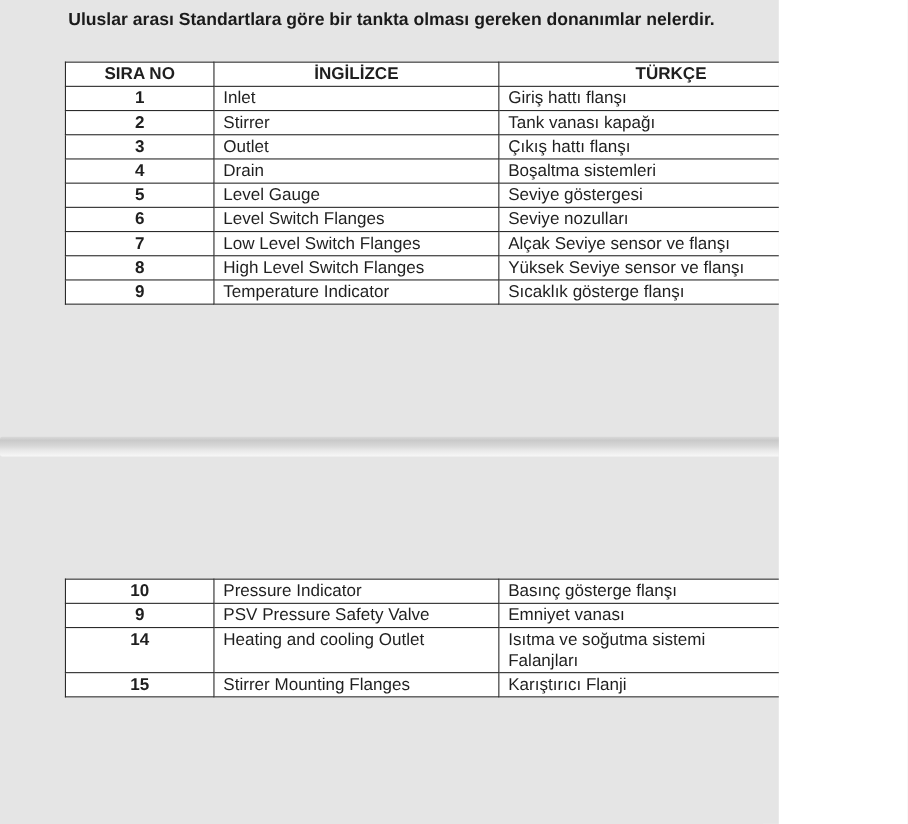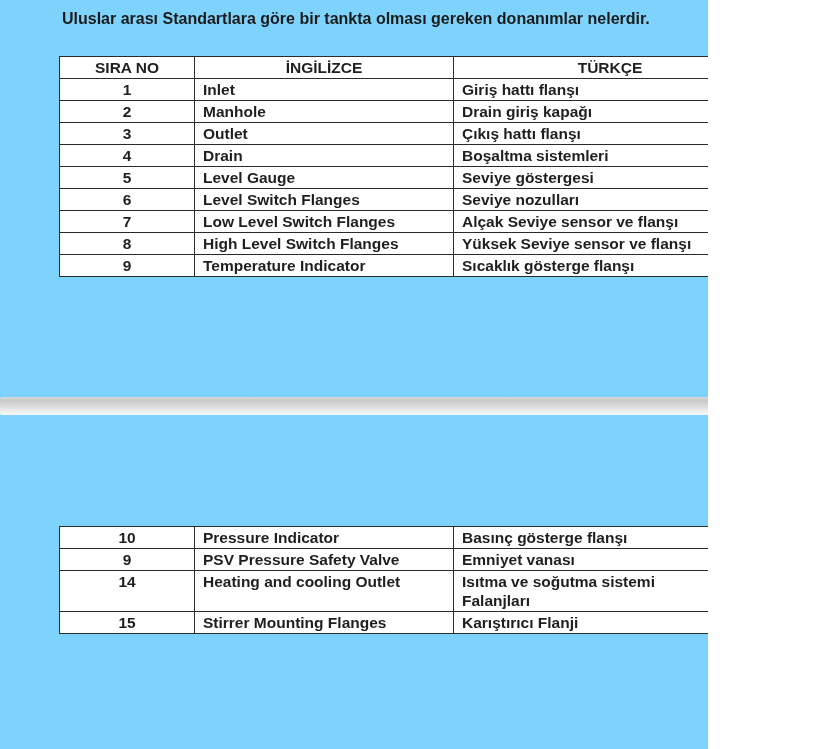--- a/index.html
+++ b/index.html
@@ -4,21 +4,21 @@
 <style>
   html, body {
     margin: 0;
     padding: 0;
     background: #ffffff;
   }
   .doc {
     position: relative;
     width: 708px;
     height: 749px;
-    background: #7dd3fc;
+    background: #e5e5e5;
     overflow: hidden;
     font-family: "Liberation Sans", "DejaVu Sans", sans-serif;
     color: #1f1f1f;
   }
   .doc-title {
     position: absolute;
     left: 62px;
     top: 8px;
     width: 720px;
     font-size: 16px;
@@ -39,21 +39,20 @@
   table.term-table.t2 { top: 526px; }
   .term-table th,
   .term-table td {
     border: 1.5px solid #2b2b2b;
     font-size: 15.5px;
     line-height: 19px;
     height: 19px;
     padding: 1px 8px;
     vertical-align: top;
     overflow: hidden;
-    font-weight: bold;
   }
   .term-table th {
     font-weight: bold;
     text-align: center;
     padding: 1px 2px;
   }
   .term-table td.cell-no {
     font-weight: bold;
     text-align: center;
     padding: 1px 2px;
@@ -95,22 +94,22 @@
       </tr>
     </thead>
     <tbody>
         <tr>
           <td class="cell-no">1</td>
           <td class="cell-en">Inlet</td>
           <td class="cell-tr">Giriş hattı flanşı</td>
         </tr>
         <tr>
           <td class="cell-no">2</td>
-          <td class="cell-en">Manhole</td>
-          <td class="cell-tr">Drain giriş kapağı</td>
+          <td class="cell-en">Stirrer</td>
+          <td class="cell-tr">Tank vanası kapağı</td>
         </tr>
         <tr>
           <td class="cell-no">3</td>
           <td class="cell-en">Outlet</td>
           <td class="cell-tr">Çıkış hattı flanşı</td>
         </tr>
         <tr>
           <td class="cell-no">4</td>
           <td class="cell-en">Drain</td>
           <td class="cell-tr">Boşaltma sistemleri</td>

